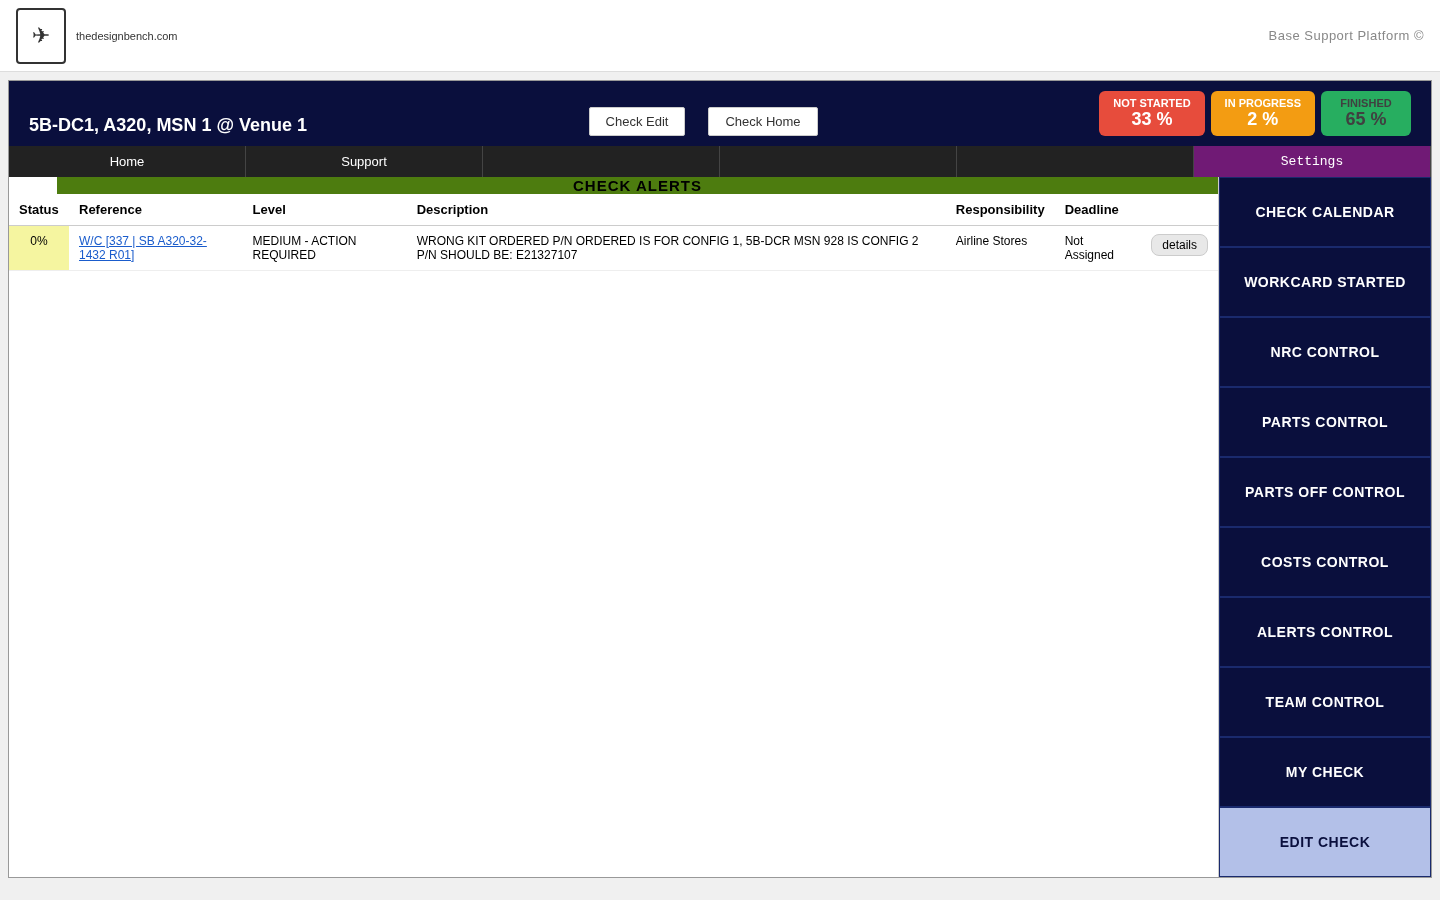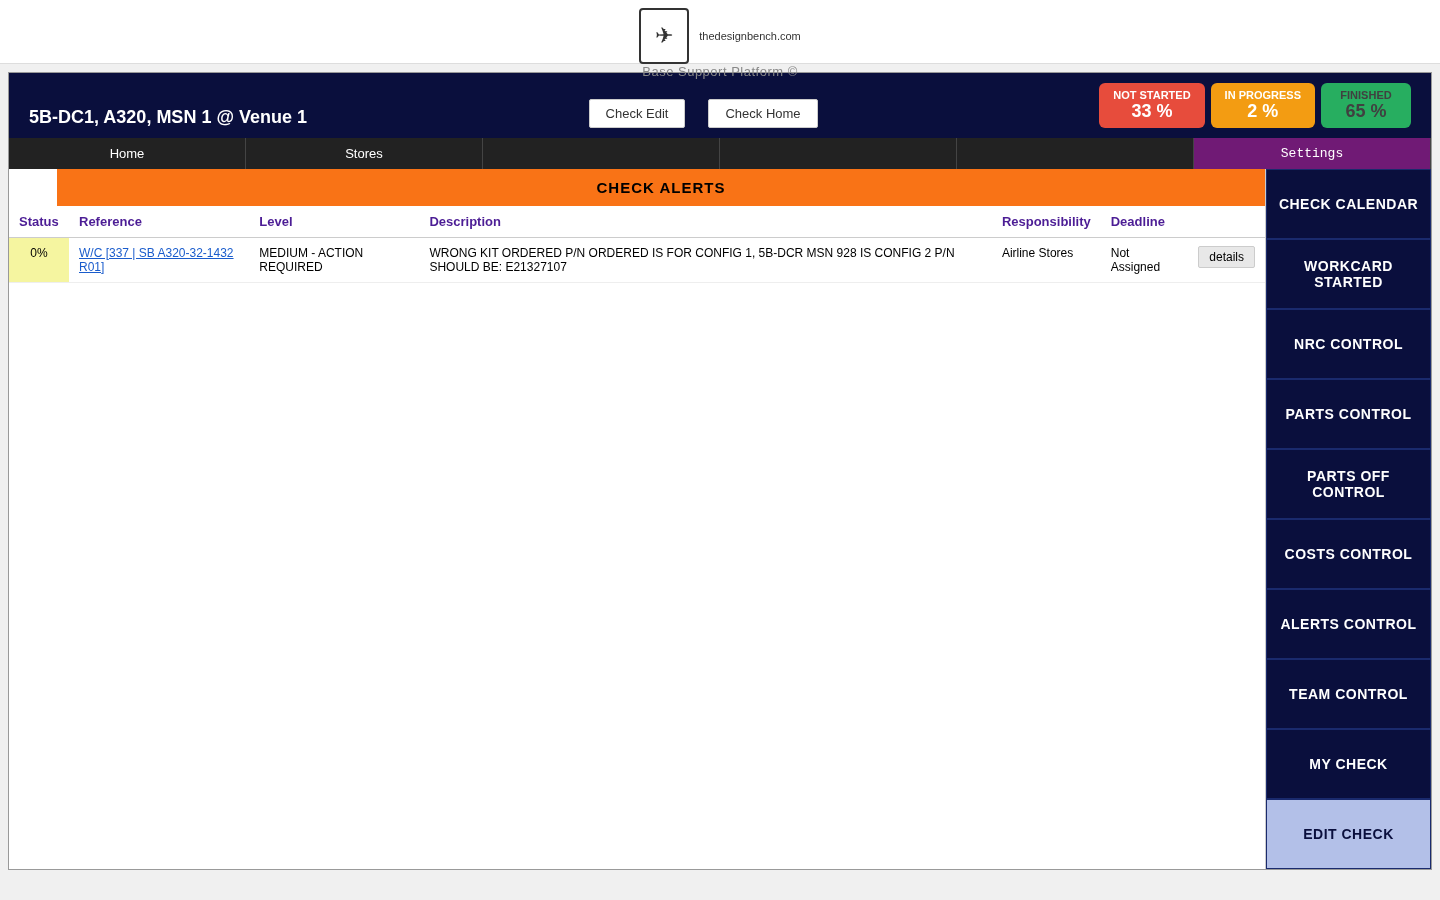--- a/index.html
+++ b/index.html
@@ -1,23 +1,22 @@
 <!DOCTYPE html>
 <html><head>
   <meta charset="utf-8">
   <style>
     * { margin: 0; padding: 0; box-sizing: border-box; }
     body { font-family: Arial, sans-serif; background: #f0f0f0; font-size: 13px; }
 
     
     .top-bar {
       display: flex; align-items: center; justify-content: space-between;
-      background: #fff; padding: 8px 16px; border-bottom: 1px solid #ddd;
-      height: 64px;
-      flex-direction: column;
+      background: #fff; padding: 20px 16px; border-bottom: 1px solid #ddd;
+      height: 72px;
     }
     .logo-area { display: flex; align-items: center; gap: 10px; }
     .logo-icon {
       width: 50px; height: 56px; border: 2px solid #333; border-radius: 4px;
       display: flex; flex-direction: column; align-items: center; justify-content: center;
       background: #fff; position: relative;
     }
     .logo-icon::before {
       content: "✈"; font-size: 22px; color: #333;
     }
@@ -65,49 +64,49 @@
     .nav-item.settings { background: #701a75; font-family: Liberation Mono, monospace; }
 
     
     .content-wrapper { display: flex; }
 
     
     .main-content { flex: 1; padding: 0; border-right: 1px solid #ccc; }
 
     
     .section-header {
-      background: #f97316; text-align: center; padding: 10px;
+      background: #4d7c0f; text-align: center; 
       font-weight: bold; font-size: 15px; letter-spacing: 1px; margin-left: 48px;
     }
 
     
     .alerts-table { width: 100%; border-collapse: collapse; }
     .alerts-table thead tr { background: #fff; }
     .alerts-table th {
       text-align: left; padding: 8px 10px;
-      font-weight: bold; color: #4c1d95; font-size: 13px;
+      font-weight: bold; color: #000000; font-size: 13px;
       border-bottom: 1px solid #ccc;
     }
     .alerts-table td {
       padding: 8px 10px; border-bottom: 1px solid #eee;
       font-size: 12px; vertical-align: top;
     }
     .status-cell {
       background: #f5f5a0; text-align: center; font-size: 12px;
       width: 60px;
     }
     .ref-link { color: #1a5ccc; text-decoration: underline; cursor: pointer; }
     .details-btn {
       background: #e8e8e8; border: 1px solid #ccc; padding: 3px 10px;
-      cursor: pointer; font-size: 12px; border-radius: 2px;
+      cursor: pointer; font-size: 12px; border-radius: 8px;
     }
 
     
     .sidebar {
-      width: 165px; background: #0a0f3d; display: flex; flex-direction: column;
+      width: 212px; background: #0a0f3d; display: flex; flex-direction: column;
     }
     .sidebar-btn {
       background: #0a0f3d; color: #fff; border: 1px solid #1a2a6d;
       padding: 18px 10px; text-align: center; font-weight: bold;
       font-size: 14px; letter-spacing: 0.5px; cursor: pointer;
       display: flex; align-items: center; justify-content: center;
       min-height: 70px;
     }
     .sidebar-btn.light { background: #b3c0e8; color: #0a0f3d; }
   </style>
@@ -143,21 +142,21 @@
       </div>
       <div class="status-badge finished">
         <span class="status-label">FINISHED</span>
         <span class="status-pct">65 %</span>
       </div>
     </div>
   </div>
 
   <div class="nav-bar">
     <div class="nav-item">Home</div>
-    <div class="nav-item">Stores</div>
+    <div class="nav-item">Support</div>
     <div class="nav-item"></div>
     <div class="nav-item"></div>
     <div class="nav-item"></div>
     <div class="nav-item settings">Settings</div>
   </div>
 
   <div class="content-wrapper">
 
     <div class="main-content">
       <div class="section-header">CHECK ALERTS</div>

